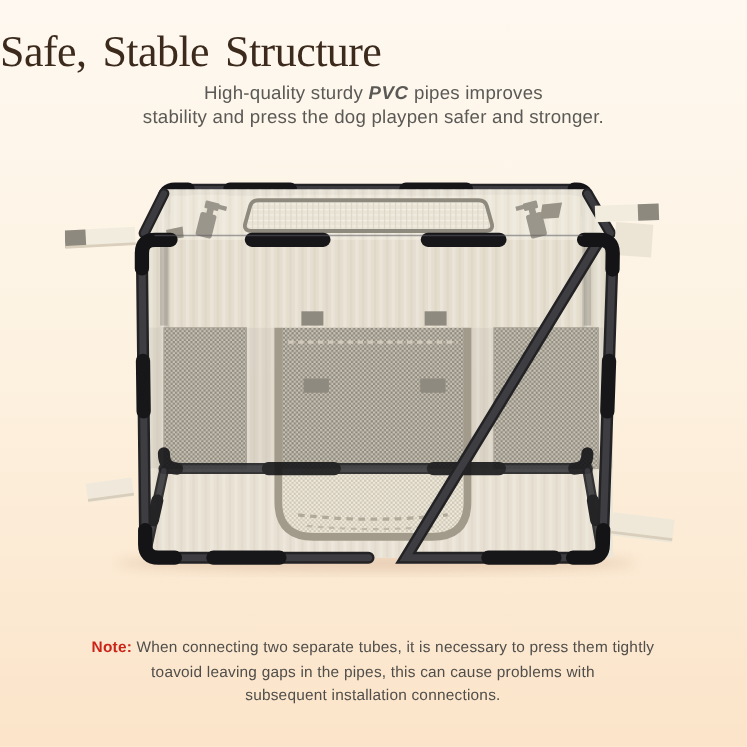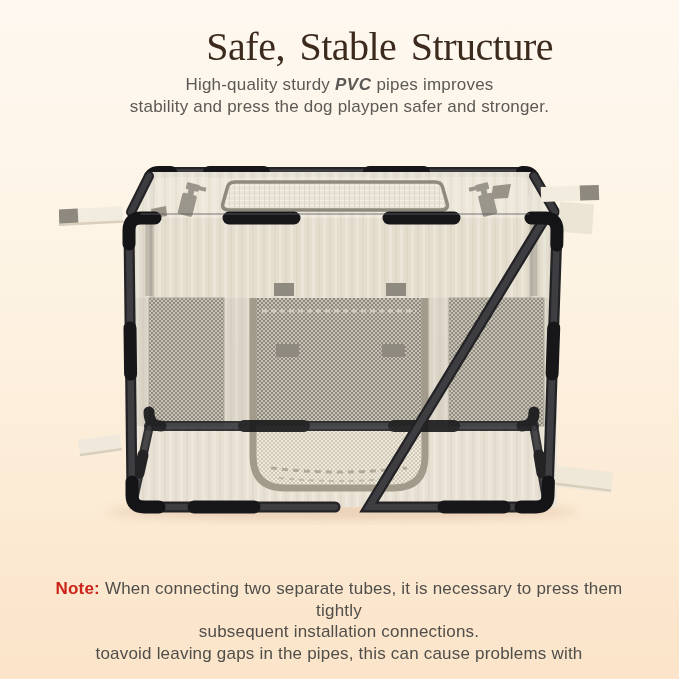--- a/index.html
+++ b/index.html
@@ -11,34 +11,34 @@
     --note-accent:#cb2318;
   }
   *{margin:0;padding:0;box-sizing:border-box;}
   html,body{width:679px;height:679px;}
   .page{
     position:relative;width:679px;height:679px;overflow:hidden;
     background:linear-gradient(180deg,var(--background-top) 0%,#fdf3e3 42%,var(--background-bottom) 100%);
     font-family:"Liberation Sans",sans-serif;
   }
   .headline{
-    position:absolute;top:24px;left:0;width:553px;text-align:right;
+    position:absolute;top:24px;left:0;width:553px;text-align:left;
     font-family:"Liberation Serif",serif;font-weight:500;font-size:40px;line-height:46px;
-    letter-spacing:-0.5px;word-spacing:5px;color:var(--title-text);padding-left:45px;
+    letter-spacing:-0.5px;word-spacing:5px;color:var(--title-text);
   }
   .subtitle{
     position:absolute;top:74px;left:0;width:679px;text-align:center;
     font-size:17px;line-height:22px;color:var(--body-text);letter-spacing:0.2px;
   }
   .subtitle .pvc{font-style:italic;font-weight:bold;letter-spacing:0.5px;}
   .subtitle .line{display:block;}
   .product-figure{position:absolute;left:59px;top:150px;width:560px;height:375px;}
   .note{
     position:absolute;top:578px;left:39px;width:600px;text-align:center;
-    font-size:17px;line-height:21.5px;color:var(--note-text);letter-spacing:0.2px;
+    font-size:14px;line-height:21.5px;color:var(--note-text);letter-spacing:0.2px;
   }
   .note .note-label{color:var(--note-accent);font-weight:bold;}
   .note .line{display:block;}
 </style>
 </head>
 <body>
 
 <div class="page">
 
   <h1 class="headline">Safe, Stable Structure</h1>
@@ -215,17 +215,17 @@
         <path d="M472 68 L486 68 Q498 68 498 80 L497.8 95" stroke="#141417" stroke-width="13"></path>
         <path d="M73 332 L73 345 Q73 357 85 357 L100 357" stroke="#141417" stroke-width="13"></path>
         <path d="M462 357 L477 357 Q489 357 489 345 L489.4 332" stroke="#141417" stroke-width="13"></path>
         <line x1="82" y1="64" x2="470" y2="64" stroke="#5c5c62" stroke-width="1.4" opacity="0.55"></line>
       </g>
     </svg>
   </figure>
 
   <p class="note">
       <span class="line"><span class="note-label">Note:</span> <span>When connecting two separate tubes, it is necessary to press them tightly</span></span>
+      <span class="line">toavoid leaving gaps in the pipes, this can cause problems with</span>
       <span class="line">subsequent installation connections.</span>
-      <span class="line">toavoid leaving gaps in the pipes, this can cause problems with</span>
     </p>
 
 </div>
 
 </body></html>

